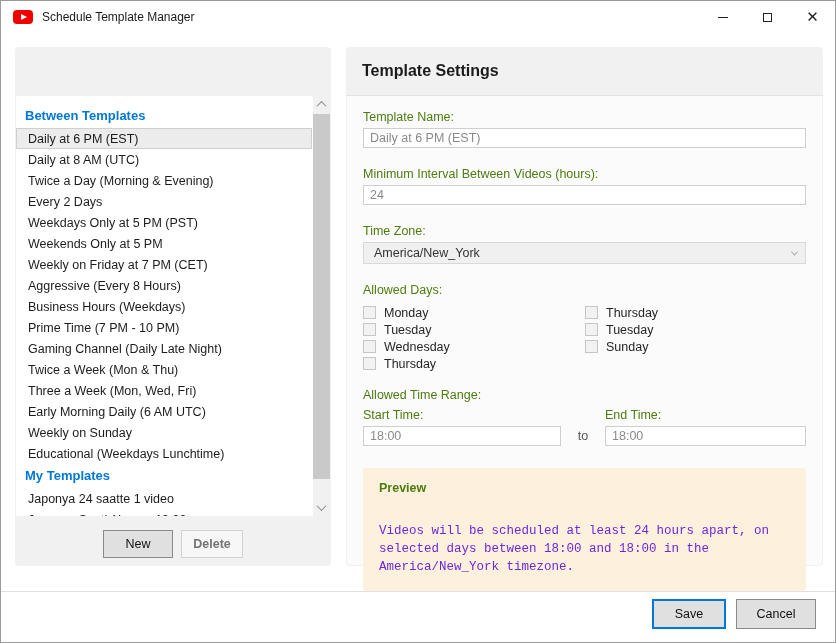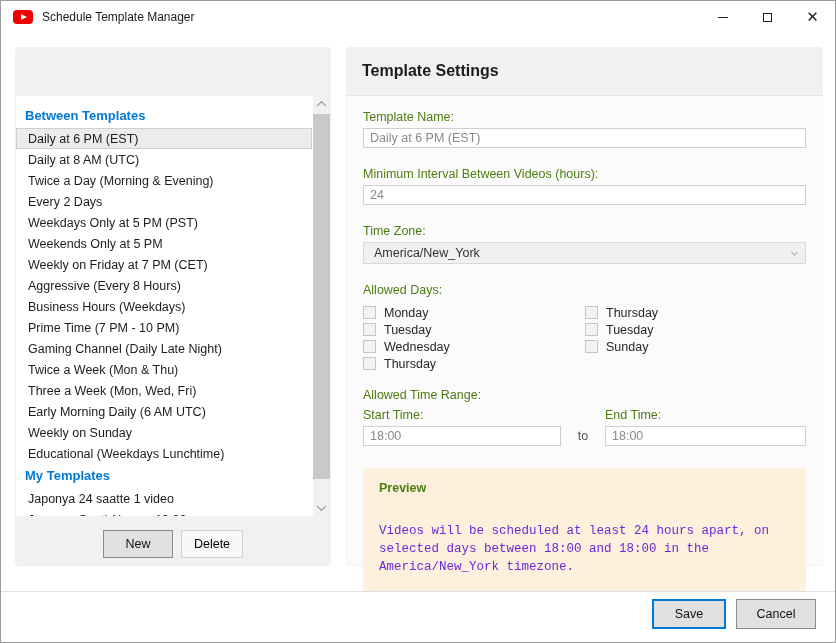--- a/index.html
+++ b/index.html
@@ -38,21 +38,21 @@
   .sb-up { top:0; } .sb-down { bottom:0; }
   .sb-thumb { position:absolute; left:0; top:18px; width:17px; height:calc(100% - 55px); background:#c9c9c9; }
   .chev { width:7px; height:7px; border-left:1.5px solid #8a8a8a; border-top:1.5px solid #8a8a8a; }
   .chev.up { transform:rotate(45deg) translate(1px,1px); }
   .chev.down { transform:rotate(225deg) translate(1px,1px); }
 
   
   .list-footer { position:absolute; left:0; right:0; bottom:0; height:36px; display:flex; align-items:flex-start; justify-content:center; gap:8px; }
   .btn { font-family:"Liberation Sans", sans-serif; font-size:12.5px; height:28px; background:#e0e0e0; border:1px solid #8a8a8a; color:#111; cursor:default; }
   .btn-new { width:70px; }
-  .btn-delete { width:62px; background:#f7f7f7; border-color:#d2d2d2; color:#000000; }
+  .btn-delete { width:62px; background:#f7f7f7; border-color:#d2d2d2; color:#737373;font-weight:bold; }
 
   
   .settings-body { position:absolute; top:49px; left:1px; right:1px; bottom:1px; background:#fbfbfb; border-radius:0 0 4px 4px; padding:14px 16px 0; }
   .field-label { font-size:12.5px; color:#4d7c0f; margin-bottom:4px; }
   .text-input { width:100%; height:20px; border:1px solid #cfcfcf; background:#ffffff; font-family:"Liberation Sans", sans-serif; font-size:12.5px; color:#8a8a8a; padding:0 6px; }
   .field-group { margin-bottom:19px; }
   .combo { width:100%; height:22px; background:#f0f0f0; border:1px solid #d9d9d9; display:flex; align-items:center; justify-content:space-between; padding:0 8px 0 10px; font-size:12.5px; color:#333; cursor:default; }
   .combo .chev { width:5px; height:5px; border-color:#a0a0a0; }
 
   

